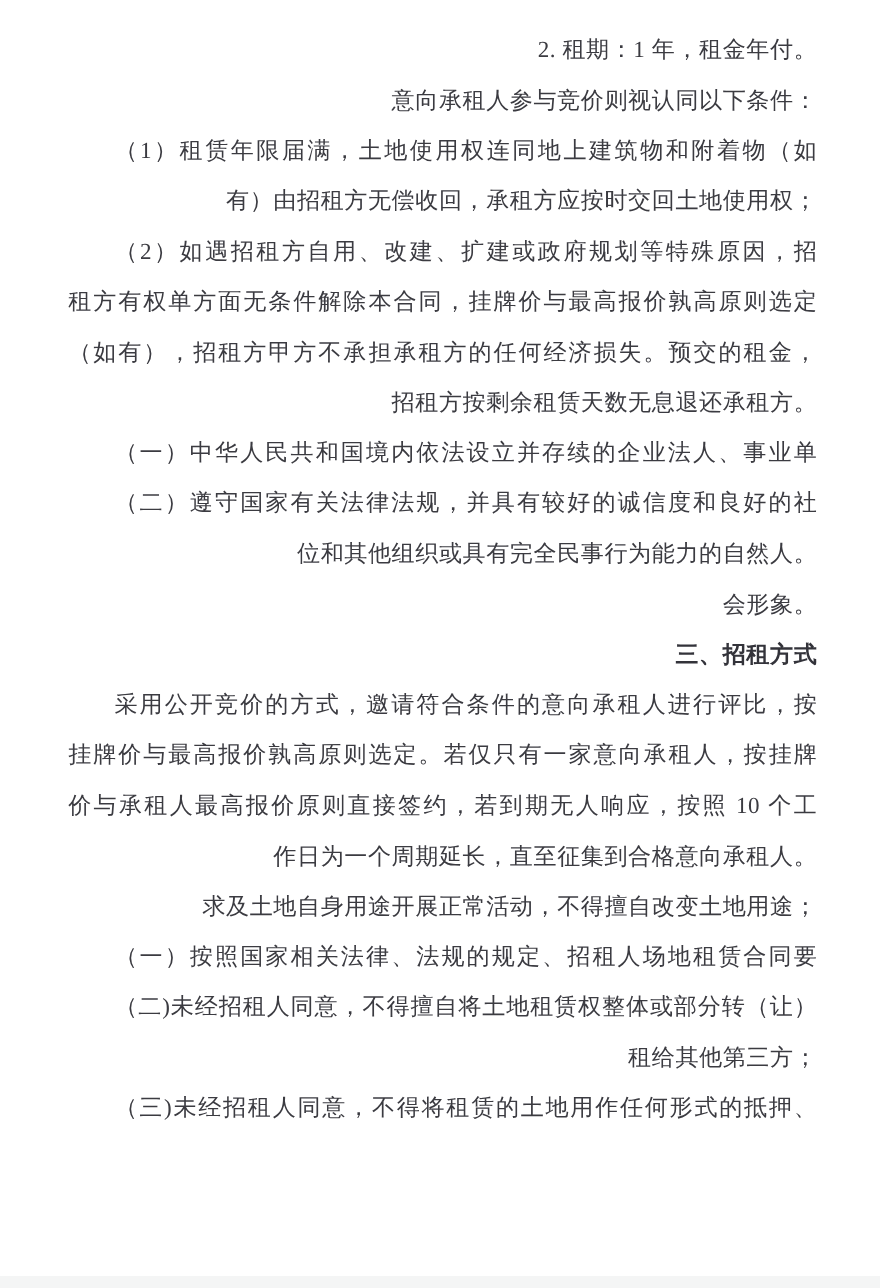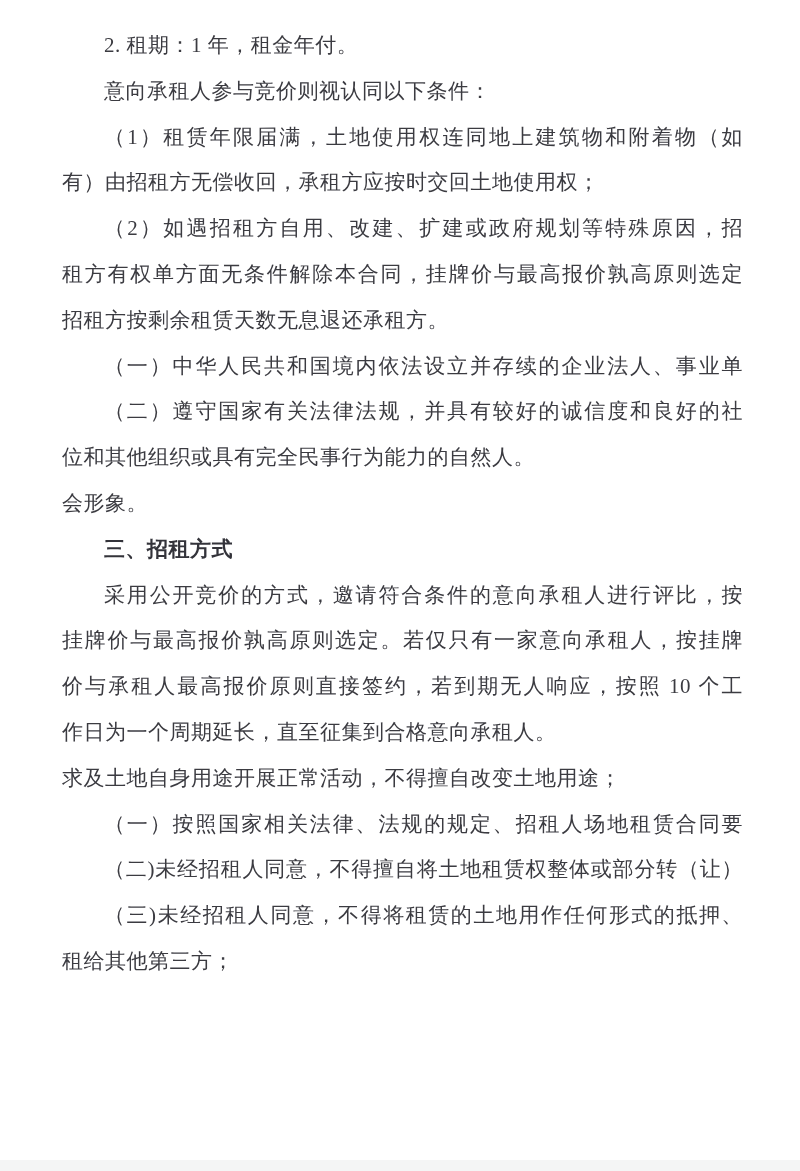--- a/index.html
+++ b/index.html
@@ -22,21 +22,21 @@
     width: 681px;
     font-size: 21px;
     line-height: 45.8px;
     color: #3b3b41;
     letter-spacing: 0.5px;
   }
   .line {
     height: 45.8px;
     overflow: hidden;
     white-space: normal;
-    text-align: left;
+    text-align: right;
   }
   
   .ind { text-indent: 2em; }
   
   .jf {
     text-align: justify;
     text-align-last: justify;
     text-justify: inter-ideograph;
   }
   
@@ -57,30 +57,31 @@
 <body>
 
 <div class="page">
   <div class="content">
     <div class="line ind">2. 租期：1 年，租金年付。</div>
     <div class="line ind">意向承租人参与竞价则视认同以下条件：</div>
     <div class="line ind jf">（1）租赁年限届满，土地使用权连同地上建筑物和附着物（如</div>
     <div class="line">有）由招租方无偿收回，承租方应按时交回土地使用权；</div>
     <div class="line ind jf">（2）如遇招租方自用、改建、扩建或政府规划等特殊原因，招</div>
     <div class="line jf">租方有权单方面无条件解除本合同，挂牌价与最高报价孰高原则选定</div>
+    <div class="line jf">（如有），招租方甲方不承担承租方的任何经济损失。预交的租金，</div>
     <div class="line">招租方按剩余租赁天数无息退还承租方。</div>
     <div class="line ind jf">（一）中华人民共和国境内依法设立并存续的企业法人、事业单</div>
     <div class="line ind jf">（二）遵守国家有关法律法规，并具有较好的诚信度和良好的社</div>
     <div class="line">位和其他组织或具有完全民事行为能力的自然人。</div>
     <div class="line">会形象。</div>
     <div class="line ind hd">三、招租方式</div>
     <div class="line ind jf">采用公开竞价的方式，邀请符合条件的意向承租人进行评比，按</div>
     <div class="line jf">挂牌价与最高报价孰高原则选定。若仅只有一家意向承租人，按挂牌</div>
     <div class="line jf">价与承租人最高报价原则直接签约，若到期无人响应，按照 10 个工</div>
     <div class="line">作日为一个周期延长，直至征集到合格意向承租人。</div>
     <div class="line">求及土地自身用途开展正常活动，不得擅自改变土地用途；</div>
     <div class="line ind jf">（一）按照国家相关法律、法规的规定、招租人场地租赁合同要</div>
     <div class="line ind jf">（二)未经招租人同意，不得擅自将土地租赁权整体或部分转（让）</div>
+    <div class="line">租给其他第三方；</div>
     <div class="line ind jf">（三)未经招租人同意，不得将租赁的土地用作任何形式的抵押、</div>
-    <div class="line">租给其他第三方；</div>
   </div>
   <div class="page-edge"></div>
 </div>
 
 </body></html>

